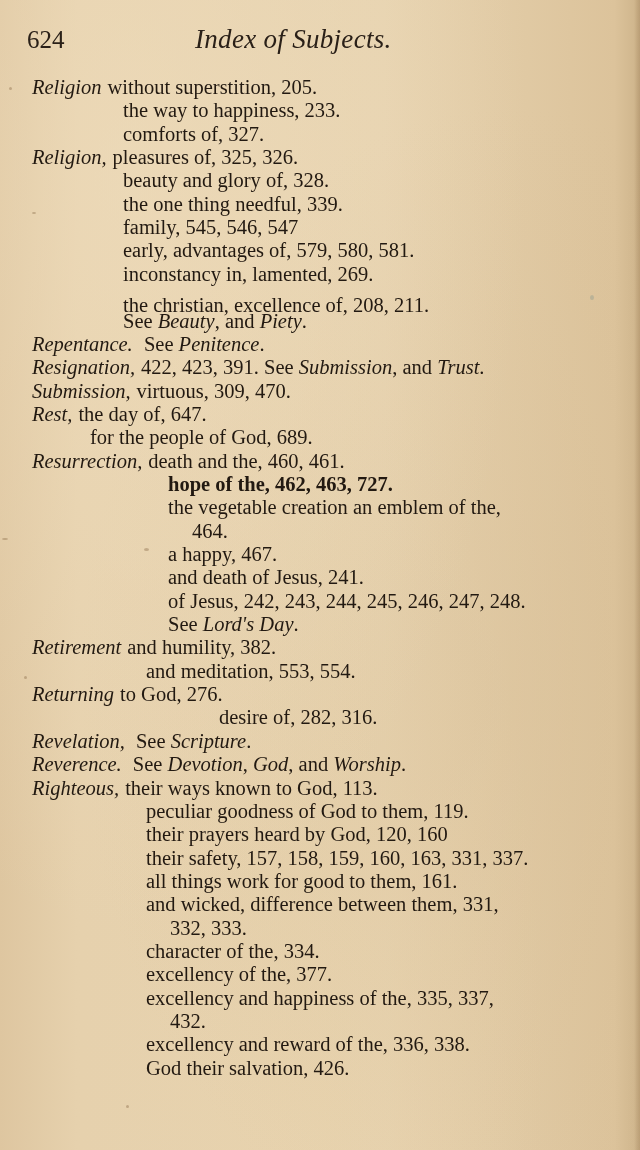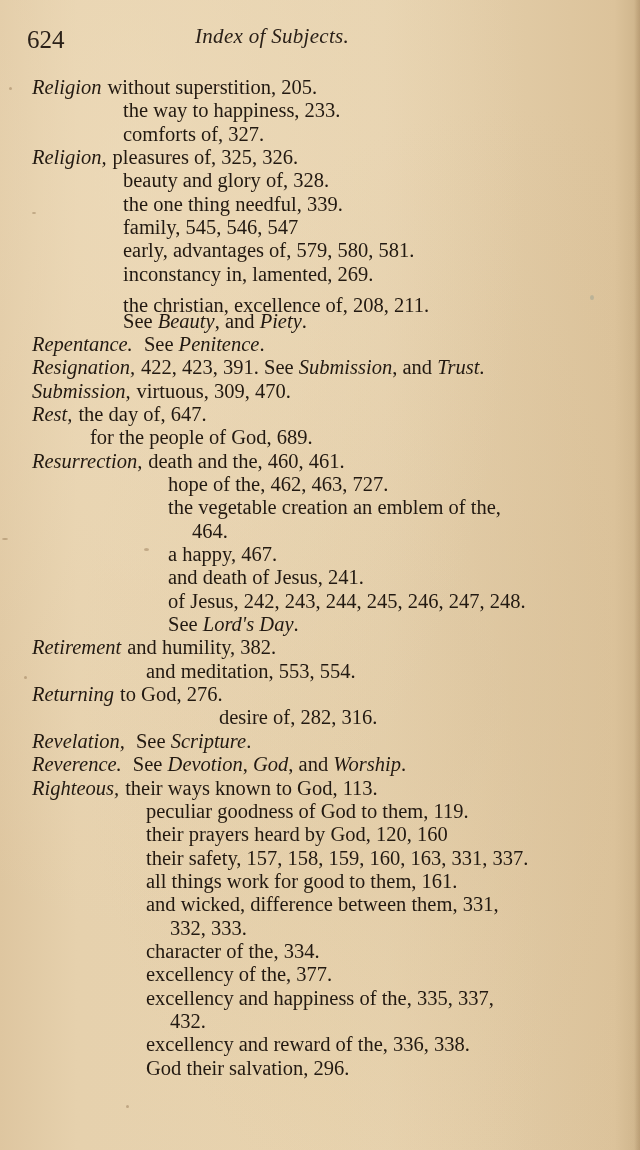--- a/index.html
+++ b/index.html
@@ -42,21 +42,21 @@
       font-family: "Liberation Serif", serif;
       font-size: 25px;
       color: #2a2018;
     }
     .running-title {
       position: absolute;
       left: 168px;
       top: 4px;
       font-family: "Liberation Serif", serif;
       font-style: italic;
-      font-size: 21px;
+      font-size: 27px;
       letter-spacing: 0.3px;
       color: #2a2018;
     }
     .index {
       position: absolute;
       left: 0;
       top: 76px;
       width: 640px;
     }
     .line {
@@ -103,21 +103,21 @@
       <div class="line" style="left: 123px; top: 163.45px;"><span>early, advantages of, 579, 580, 581.</span></div>
       <div class="line" style="left: 123px; top: 186.8px;"><span>inconstancy in, lamented, 269.</span></div>
       <div class="line" style="left: 123px; top: 210.15px; margin-top: 8px;"><span>the christian, excellence of, 208, 211.</span></div>
       <div class="line" style="left: 123px; top: 233.5px;"><span>See </span><span class="ref">Beauty</span>, and <span class="ref">Piety</span>.</div>
       <div class="line" style="left: 32px; top: 256.85px;"><span class="head">Repentance.</span><span> See </span><span class="ref">Penitence</span>.</div>
       <div class="line" style="left: 32px; top: 280.2px;"><span class="head">Resignation,</span><span>422, 423, 391.  See </span><span class="ref">Submission</span>, and <span class="ref">Trust</span>.</div>
       <div class="line" style="left: 32px; top: 303.55px;"><span class="head">Submission,</span><span>virtuous, 309, 470.</span></div>
       <div class="line" style="left: 32px; top: 326.9px;"><span class="head">Rest,</span><span>the day of, 647.</span></div>
       <div class="line" style="left: 90px; top: 350.25px;"><span>for the people of God, 689.</span></div>
       <div class="line" style="left: 32px; top: 373.6px;"><span class="head">Resurrection,</span><span>death and the, 460, 461.</span></div>
-      <div class="line" style="left: 168px; top: 396.95px;"><span>hope of the, 462, 463, 727.</span></div>
+      <div class="line" style="left: 168px; top: 396.95px; font-weight: bold;"><span>hope of the, 462, 463, 727.</span></div>
       <div class="line" style="left: 168px; top: 420.3px;"><span>the vegetable creation an emblem of the,</span></div>
       <div class="line" style="left: 192px; top: 443.65px;"><span>464.</span></div>
       <div class="line" style="left: 168px; top: 467px;"><span>a happy, 467.</span></div>
       <div class="line" style="left: 168px; top: 490.35px;"><span>and death of Jesus, 241.</span></div>
       <div class="line" style="left: 168px; top: 513.7px;"><span>of Jesus, 242, 243, 244, 245, 246, 247, 248.</span></div>
       <div class="line" style="left: 168px; top: 537.05px;"><span>See </span><span class="ref">Lord's Day</span>.</div>
       <div class="line" style="left: 32px; top: 560.4px;"><span class="head">Retirement</span><span>and humility, 382.</span></div>
       <div class="line" style="left: 146px; top: 583.75px;"><span>and meditation, 553, 554.</span></div>
       <div class="line" style="left: 32px; top: 607.1px;"><span class="head">Returning</span><span>to God, 276.</span></div>
       <div class="line" style="left: 219px; top: 630.45px;"><span>desire of, 282, 316.</span></div>
@@ -128,21 +128,21 @@
       <div class="line" style="left: 146px; top: 747.2px;"><span>their prayers heard by God, 120, 160</span></div>
       <div class="line" style="left: 146px; top: 770.55px;"><span>their safety, 157, 158, 159, 160, 163, 331, 337.</span></div>
       <div class="line" style="left: 146px; top: 793.9px;"><span>all things work for good to them, 161.</span></div>
       <div class="line" style="left: 146px; top: 817.25px;"><span>and wicked, difference between them, 331,</span></div>
       <div class="line" style="left: 170px; top: 840.6px;"><span>332, 333.</span></div>
       <div class="line" style="left: 146px; top: 863.95px;"><span>character of the, 334.</span></div>
       <div class="line" style="left: 146px; top: 887.3px;"><span>excellency of the, 377.</span></div>
       <div class="line" style="left: 146px; top: 910.65px;"><span>excellency and happiness of the, 335, 337,</span></div>
       <div class="line" style="left: 170px; top: 934px;"><span>432.</span></div>
       <div class="line" style="left: 146px; top: 957.35px;"><span>excellency and reward of the, 336, 338.</span></div>
-      <div class="line" style="left: 146px; top: 980.7px;"><span>God their salvation, 296.</span></div>
+      <div class="line" style="left: 146px; top: 980.7px;"><span>God their salvation, 426.</span></div>
     </div>
 
   <div class="speck" style="left:9px;top:87px;width:3px;height:3px;"></div>
   <div class="speck" style="left:32px;top:212px;width:4px;height:2px;"></div>
   <div class="speck" style="left:144px;top:548px;width:5px;height:3px;"></div>
   <div class="speck" style="left:2px;top:538px;width:6px;height:2px;"></div>
   <div class="speck" style="left:590px;top:295px;width:4px;height:5px;background:rgba(110,140,140,0.3);"></div>
   <div class="speck" style="left:24px;top:676px;width:3px;height:3px;"></div>
   <div class="speck" style="left:126px;top:1105px;width:3px;height:3px;"></div>
 </div>

